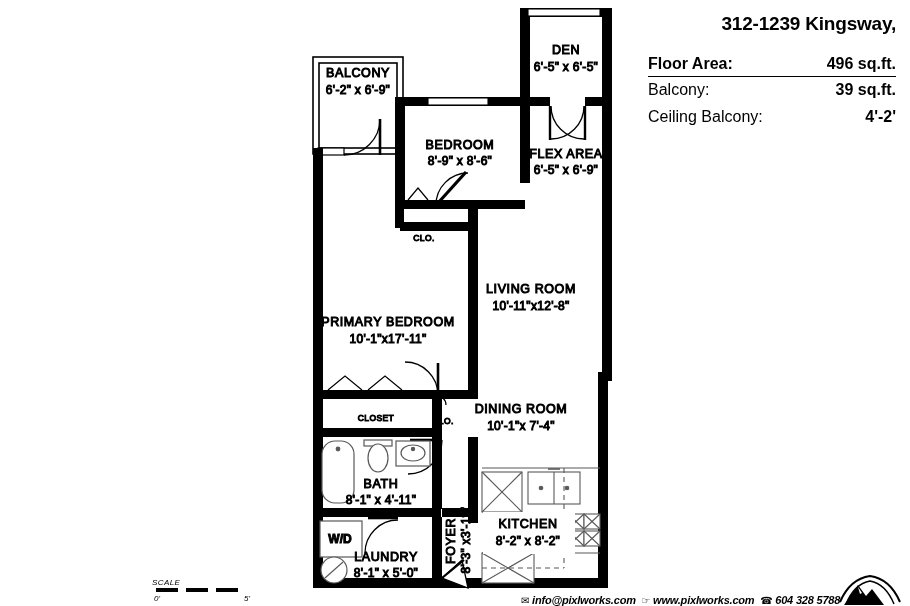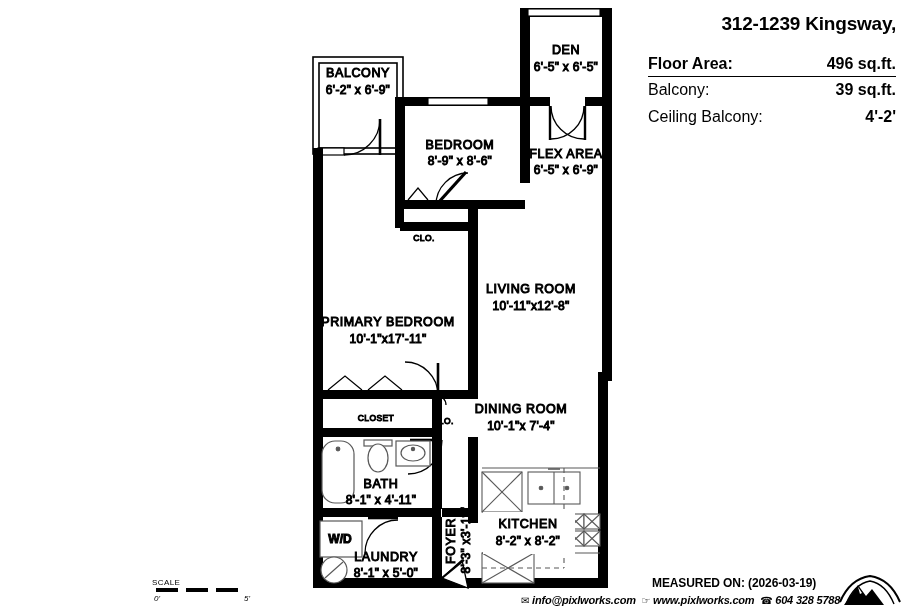--- a/index.html
+++ b/index.html
@@ -23,21 +23,21 @@
   
   .measured{position:absolute;left:652px;top:576px;font-size:12px;font-weight:bold;
             letter-spacing:-0.1px;}
   .contact{position:absolute;left:486px;top:594px;font-size:11px;font-weight:bold;
            font-style:italic;white-space:nowrap;letter-spacing:-0.2px;padding-left:35px;}
   .contact span.ic{font-style:normal;font-weight:normal;font-size:10px;}
   .logo{position:absolute;left:836px;top:574px;width:72px;height:32px;}
 
   
   .scalebox{position:absolute;left:152px;top:578px;width:106px;height:26px;}
-  .scalelbl{position:absolute;left:0;top:0;font-size:8px;letter-spacing:0.4px;}
+  .scalelbl{position:absolute;left:0;top:0;font-size:8px;letter-spacing:0.4px;font-style:italic;}
   .scaleticks{position:absolute;left:4px;top:10px;width:98px;height:5px;}
   .scaleticks i{position:absolute;top:0;height:4px;background:#000;display:block;}
   .sc0{position:absolute;left:2px;top:16px;font-size:8px;font-style:italic;}
   .sc5{position:absolute;left:92px;top:16px;font-size:8px;font-style:italic;}
 
   
   #plan{position:absolute;left:0;top:0;width:910px;height:606px;}
   .rlabel{font-family:"Liberation Sans",sans-serif;font-size:12.5px;
           text-anchor:middle;fill:#000;letter-spacing:0.6px;}
   .rdim{font-family:"Liberation Sans",sans-serif;font-size:12px;
@@ -276,21 +276,20 @@
     <div class="scalelbl">SCALE</div>
     <div class="scaleticks">
       <i style="left:0px;width:22px;"></i>
       <i style="left:30px;width:22px;"></i>
       <i style="left:60px;width:22px;"></i>
     </div>
     <div class="sc0">0'</div>
     <div class="sc5">5'</div>
   </div>
 
-  <div class="measured">MEASURED ON: (2026-03-19)</div>
   <div class="contact">
     <span class="ic">✉</span>
     <span>info@pixlworks.com</span>
     &nbsp;<span class="ic">☞</span>
     <span>www.pixlworks.com</span>
     &nbsp;<span class="ic">☎</span>
     <span>604 328 5788</span>
   </div>
   <svg class="logo" viewBox="0 0 72 32">
     <path d="M4 28 C10 14 20 4 34 2 C48 4 58 14 64 28" fill="none" stroke="#000" stroke-width="2"></path>

